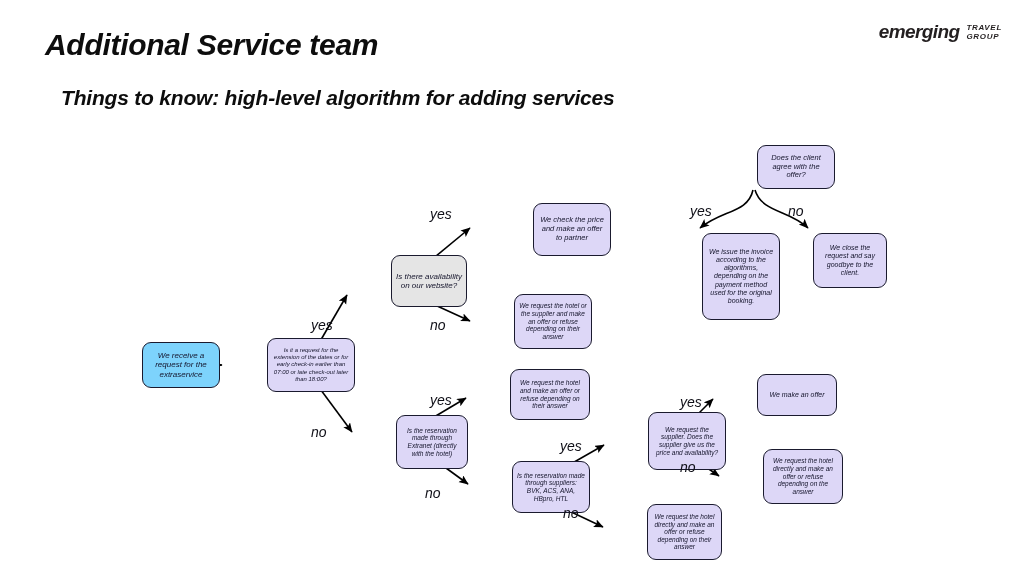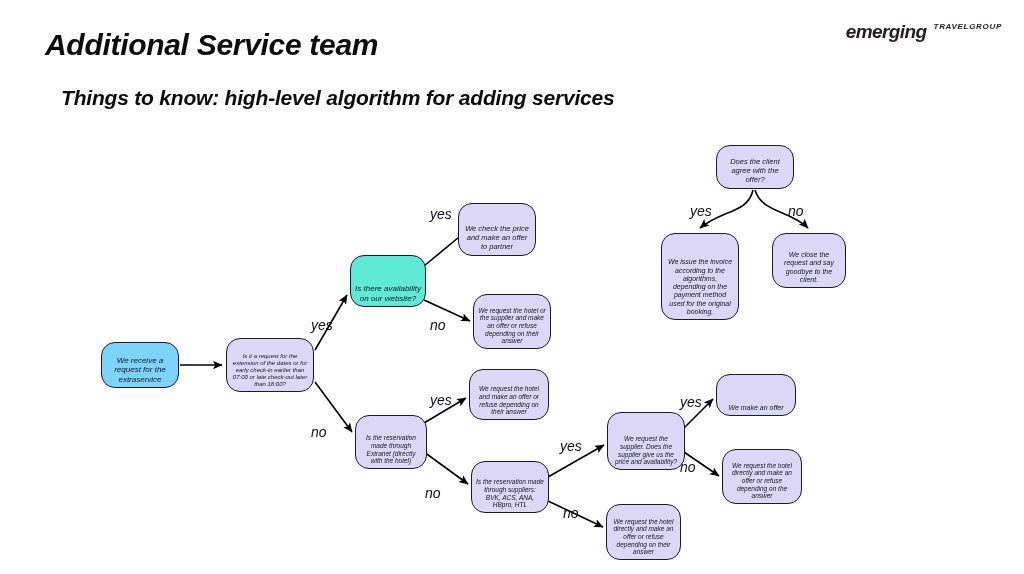--- a/index.html
+++ b/index.html
@@ -46,33 +46,33 @@
     white-space: nowrap;
     margin-left: 16px;
   }
 
   
   .logo {
     position: absolute;
     right: 22px;
     top: 22px;
     display: flex;
-    align-items: flex-start;
+    align-items: flex-end;
     gap: 7px;
   }
   .logo-word {
     font-size: 19px;
     font-weight: bold;
     color: #231f20;
     letter-spacing: -0.6px;
     line-height: 1;
   }
   .logo-sub {
     display: flex;
-    flex-direction: row;
+    flex-direction: column;
     justify-content: center;
     line-height: 1.15;
   }
   .logo-sub span {
     font-size: 8px;
     font-weight: bold;
     color: #231f20;
     letter-spacing: 0.7px;
   }
 
@@ -89,29 +89,30 @@
     width: 1024px;
     height: 574px;
     pointer-events: none;
   }
 
   .node {
     position: absolute;
     box-sizing: border-box;
     background: #ddd7f7;
     border: 1.4px solid #1a1a2e;
-    border-radius: 14px;
+    border-radius: 9px;
     display: flex;
-    align-items: flex-end;
+    align-items: center;
     justify-content: center;
     text-align: center;
     color: #14142b;
     padding: 3px 4px;
     line-height: 1.18;
     overflow: hidden;
+    margin-left: 41px;
   }
   .node span { display: block; }
 
   .edge-label {
     position: absolute;
     font-size: 14px;
     color: #101018;
     white-space: nowrap;
   }
 </style>
@@ -154,24 +155,24 @@
           <path d="M 755,190 C 762,213 790,210 808,228" fill="none" stroke="#000000" stroke-width="1.6" marker-end="url(#arrowhead)"></path>
         </g>
     </svg>
     <div id="node-layer">
         <div class="node" style="left: 101px; top: 342px; width: 78px; height: 46px; font-size: 8px; background: #7dd3fc; border-color: rgb(26, 26, 46); color: rgb(20, 20, 43);">
           <span>We receive a request for the extraservice</span>
         </div>
         <div class="node" style="left: 226px; top: 338px; width: 88px; height: 54px; font-size: 6px; background: rgb(221, 215, 247); border-color: rgb(26, 26, 46); color: rgb(20, 20, 43);">
           <span>Is it a request for the extension of the dates or for early check-in earlier than 07:00 or late check-out later than 18:00?</span>
         </div>
-        <div class="node" style="left: 350px; top: 255px; width: 76px; height: 52px; font-size: 8px; background: #5eead4; border-color: rgb(26, 26, 46); color: rgb(20, 20, 43);">
+        <div class="node" style="left: 350px; top: 255px; width: 76px; height: 52px; font-size: 8px; background: #e5e5e5; border-color: rgb(26, 26, 46); color: rgb(20, 20, 43);">
           <span>Is there availability on our website?</span>
         </div>
-        <div class="node" style="left: 458px; top: 203px; width: 78px; height: 53px; font-size: 7.5px; background: rgb(221, 215, 247); border-color: rgb(26, 26, 46); color: rgb(20, 20, 43);">
+        <div class="node" style="left: 492px; top: 203px; width: 78px; height: 53px; font-size: 7.5px; background: rgb(221, 215, 247); border-color: rgb(26, 26, 46); color: rgb(20, 20, 43);">
           <span>We check the price and make an offer to partner</span>
         </div>
         <div class="node" style="left: 473px; top: 294px; width: 78px; height: 55px; font-size: 6.5px; background: rgb(221, 215, 247); border-color: rgb(26, 26, 46); color: rgb(20, 20, 43);">
           <span>We request the hotel or the supplier and make an offer or refuse depending on their answer</span>
         </div>
         <div class="node" style="left: 355px; top: 415px; width: 72px; height: 54px; font-size: 6.5px; background: rgb(221, 215, 247); border-color: rgb(26, 26, 46); color: rgb(20, 20, 43);">
           <span>Is the reservation made through Extranet (directly with the hotel)</span>
         </div>
         <div class="node" style="left: 469px; top: 369px; width: 80px; height: 51px; font-size: 6.5px; background: rgb(221, 215, 247); border-color: rgb(26, 26, 46); color: rgb(20, 20, 43);">
           <span>We request the hotel and make an offer or refuse depending on their answer</span>

